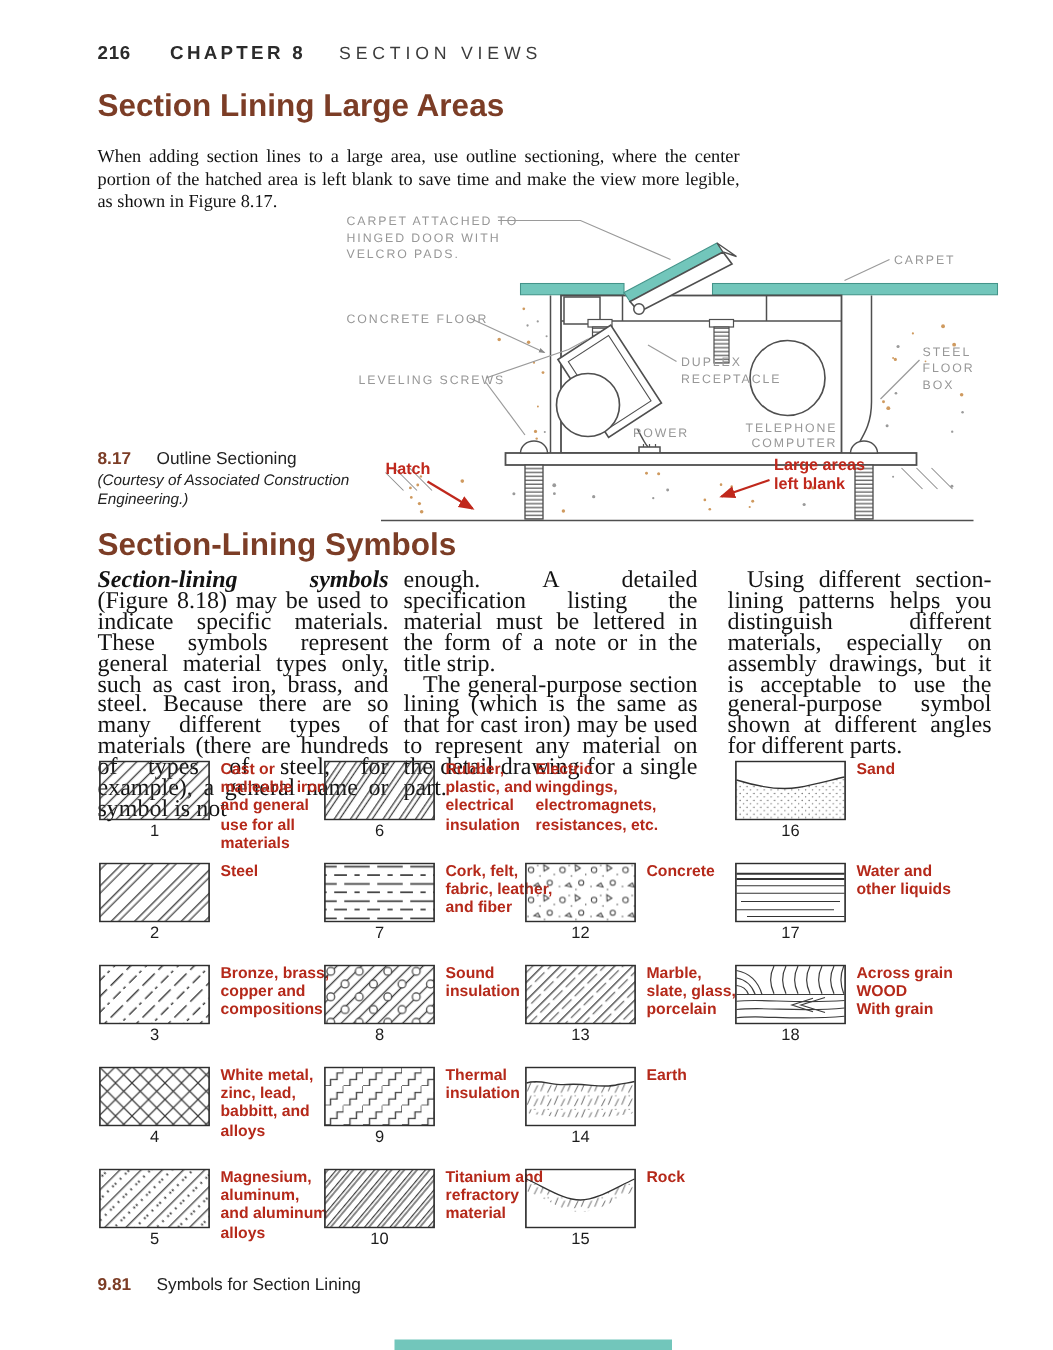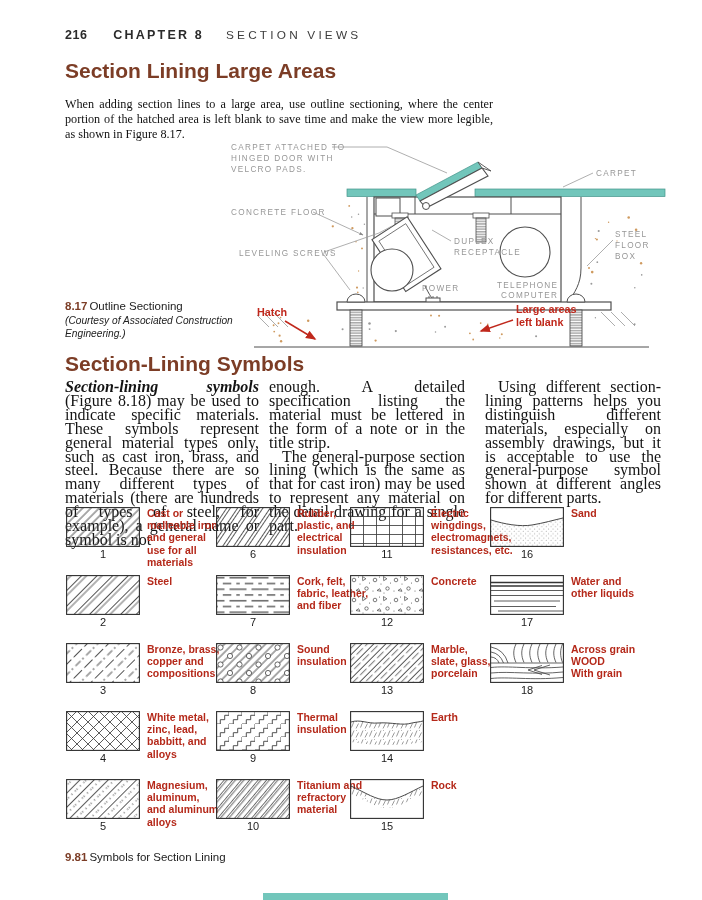--- a/index.html
+++ b/index.html
@@ -10,21 +10,21 @@
   .header .chapter{font-weight:bold;margin-left:26px;letter-spacing:2.2px;}
   .header .sect{margin-left:22px;letter-spacing:3.2px;color:#3c3c3c;font-size:11.8px;}
   .h1{position:absolute;left:65px;width:520px;font-size:21px;font-weight:bold;color:#7c3d26;}
   #h1a{top:59px;} #h2a{top:352px;}
   .lead-para{position:absolute;left:65px;top:85px;width:428px;font-family:"Liberation Serif",serif;
         font-size:12.2px;line-height:14.8px;color:#111;text-align:justify;}
   .fig817{position:absolute;left:228px;top:140px;width:442px;height:215px;}
   .tlabel{font-size:8.2px;letter-spacing:1.3px;fill:#979797;font-family:"Liberation Sans",sans-serif;}
   .rlabel{font-size:10.8px;font-weight:bold;fill:#c0281c;font-family:"Liberation Sans",sans-serif;}
   .cap{position:absolute;font-size:11.5px;color:#222;}
-  .cap .num{font-weight:bold;color:#7c3d26;margin-right:2px;}
+  .cap .num{font-weight:bold;color:#7c3d26;margin-right:17px;}
   #cap817{left:65px;top:300px;width:176px;}
   #cap817 .credit{font-style:italic;font-size:10.2px;line-height:12.6px;color:#222;margin-top:3px;}
   #cap818{left:65px;top:851px;}
   .cols{position:absolute;left:65px;top:380px;width:596px;display:flex;}
   .col{font-family:"Liberation Serif",serif;font-size:16px;line-height:13.9px;color:#131313;text-align:justify;}
   .col p{margin:0;}
   .col .indent{text-indent:13px;}
   .col1{width:194px;margin-right:10px;}
   .col2{width:196px;margin-right:20px;}
   .col3{width:176px;}
@@ -418,27 +418,20 @@
           </svg>
           <div class="sym-num">10</div>
         </div>
         <div class="sym-label">
           <div>Titanium and</div>
           <div>refractory</div>
           <div>material</div>
         </div>
       </div>
       <div class="sym-cell">
-        <div class="sym-swatch-wrap">
-          <svg class="swatch" viewBox="0 0 74 40">
-            <rect x="0.6" y="0.6" width="72.8" height="38.8" fill="url(#p-grid)"></rect>
-            <rect x="0.6" y="0.6" width="72.8" height="38.8" fill="none" stroke="#2e2e2e" stroke-width="1.1"></rect>
-          </svg>
-          <div class="sym-num">11</div>
-        </div>
         <div class="sym-label">
           <div>Electric</div>
           <div>wingdings,</div>
           <div>electromagnets,</div>
           <div>resistances, etc.</div>
         </div>
       </div>
       <div class="sym-cell">
         <div class="sym-swatch-wrap">
           <svg class="swatch" viewBox="0 0 74 40">

